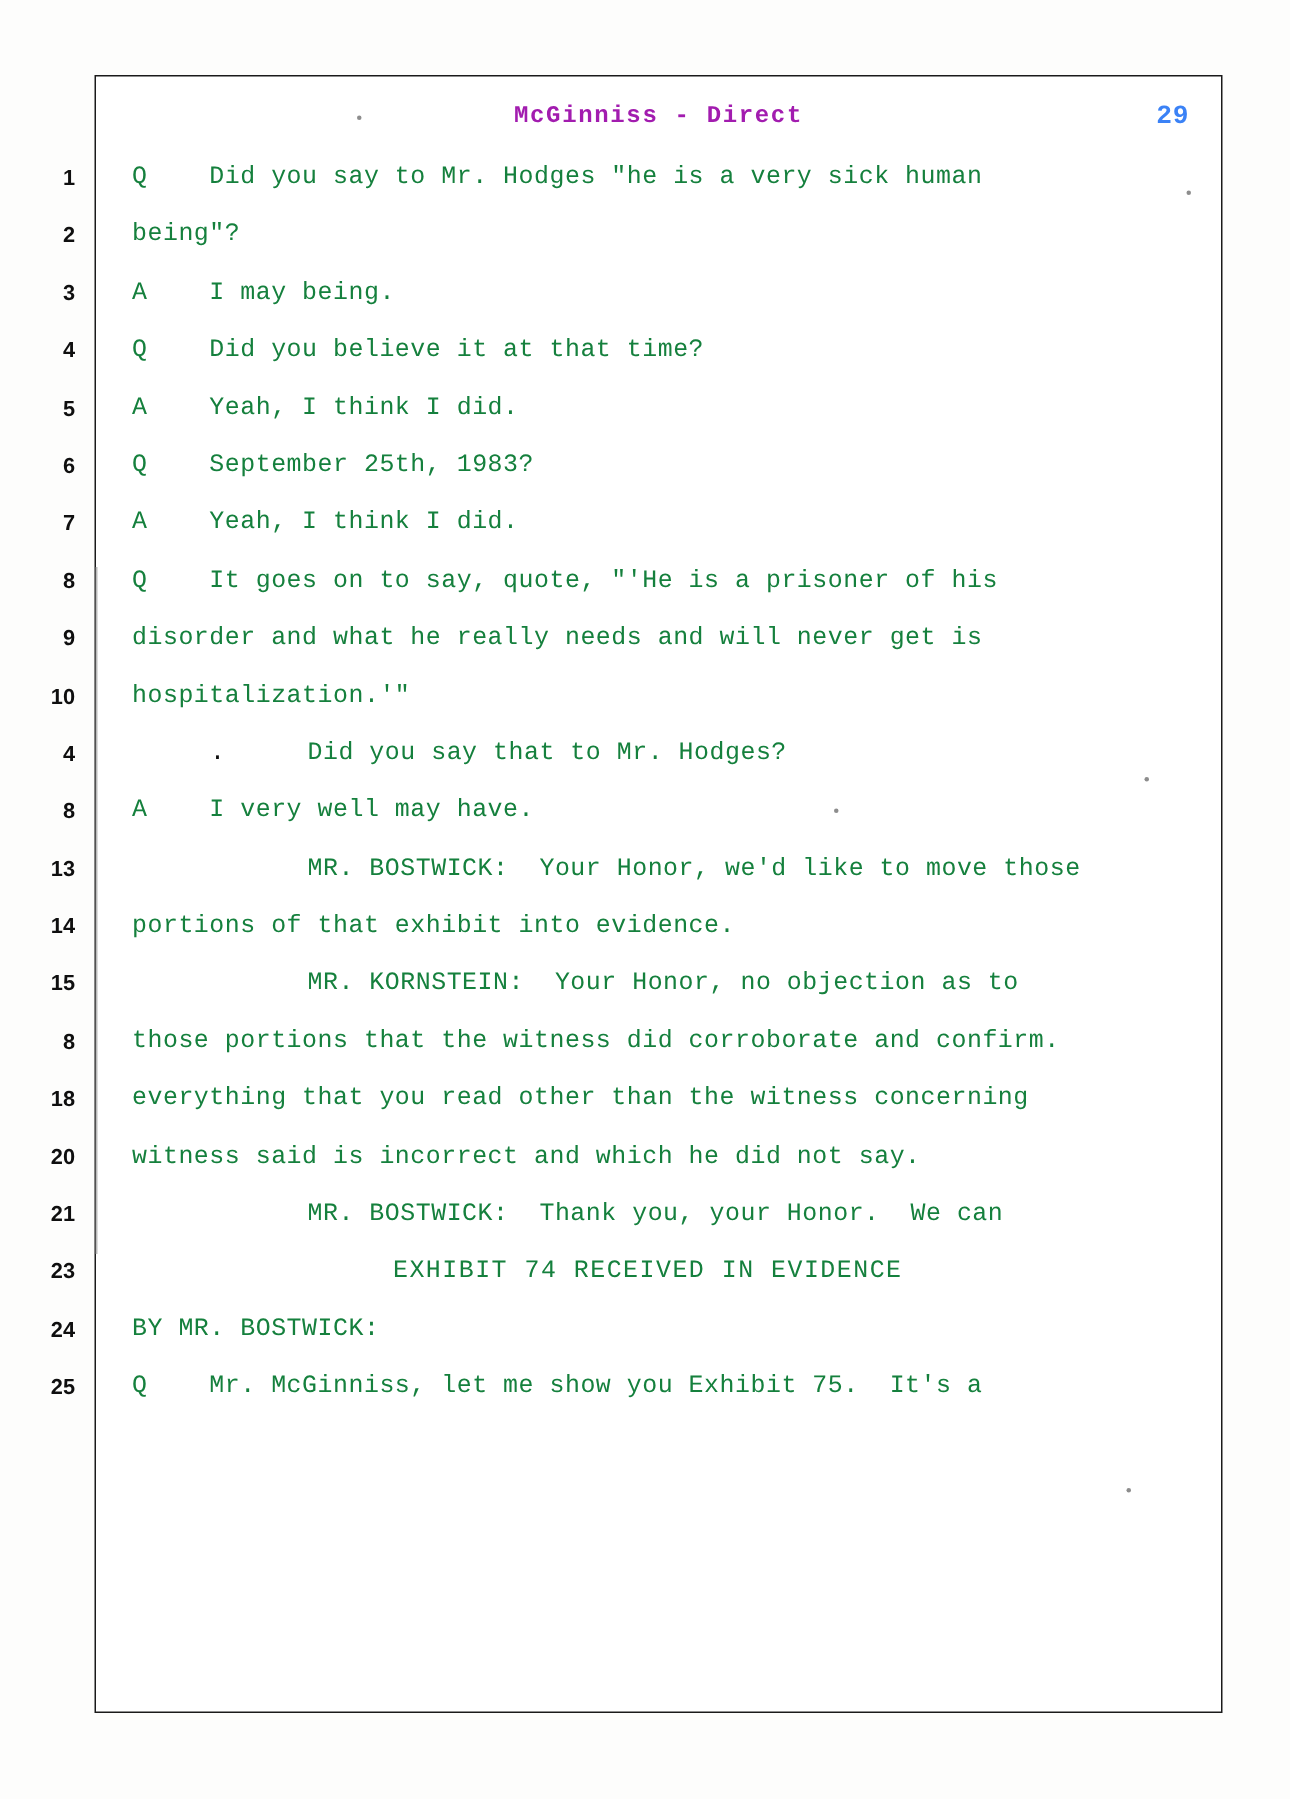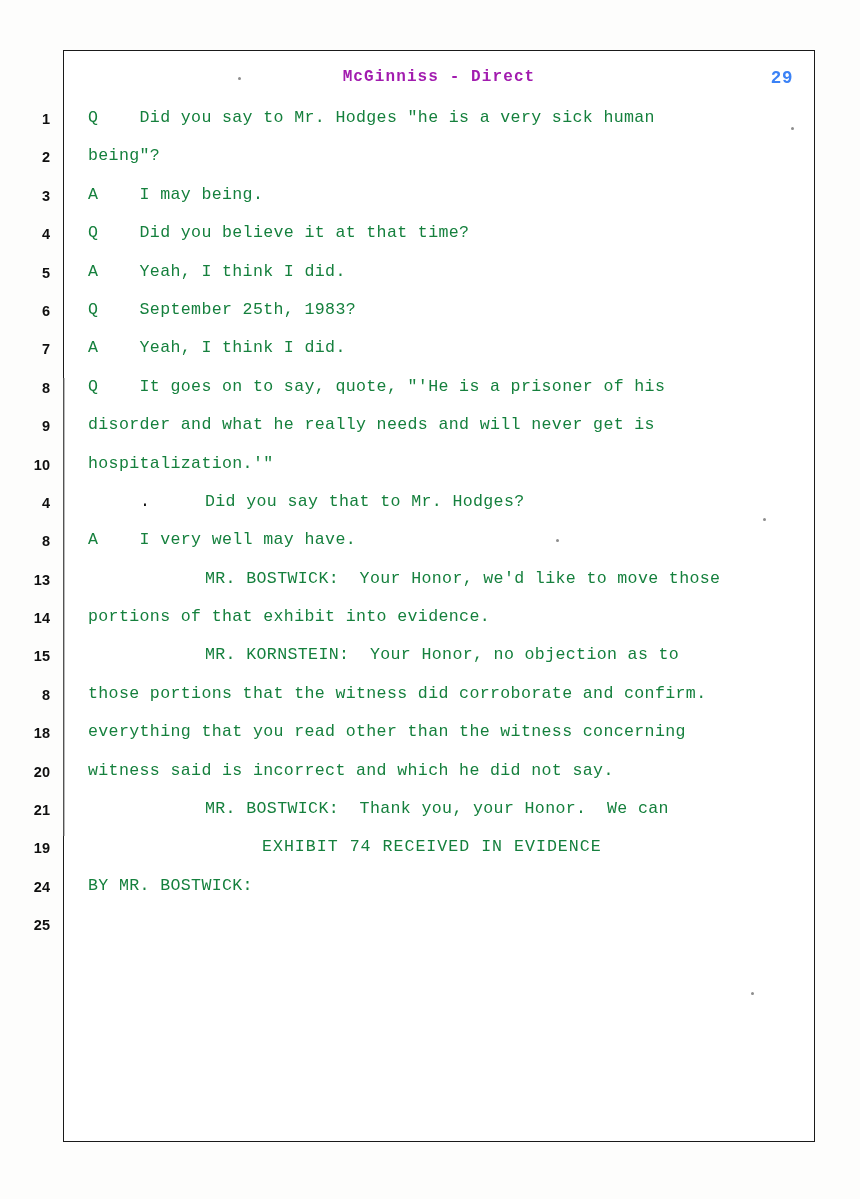--- a/index.html
+++ b/index.html
@@ -211,29 +211,30 @@
       </div>
       <div class="trow">
         <div class="lineno">20</div>
         <div class="ltext">witness said is incorrect and which he did not say.</div>
       </div>
       <div class="trow">
         <div class="lineno">21</div>
         <div class="ltext ind">MR. BOSTWICK:  Thank you, your Honor.  We can</div>
       </div>
       <div class="trow">
-        <div class="lineno">19</div>
+        <div class="lineno">23</div>
         <div class="ltext exh">EXHIBIT 74 RECEIVED IN EVIDENCE</div>
       </div>
       <div class="trow">
         <div class="lineno">24</div>
         <div class="ltext">BY MR. BOSTWICK:</div>
       </div>
       <div class="trow">
         <div class="lineno">25</div>
+        <div class="ltext">Q    Mr. McGinniss, let me show you Exhibit 75.  It's a</div>
       </div>
     </div>
 
   <span class="speck" style="left:791px; top:127px; width:3px; height:3px;"></span>
   <span class="speck" style="left:763px; top:518px; width:3px; height:3px;"></span>
   <span class="speck" style="left:556px; top:539px; width:3px; height:3px;"></span>
   <span class="speck" style="left:751px; top:992px; width:3px; height:3px;"></span>
   <span class="speck" style="left:238px; top:77px; width:3px; height:3px;"></span>
 </div>
 

